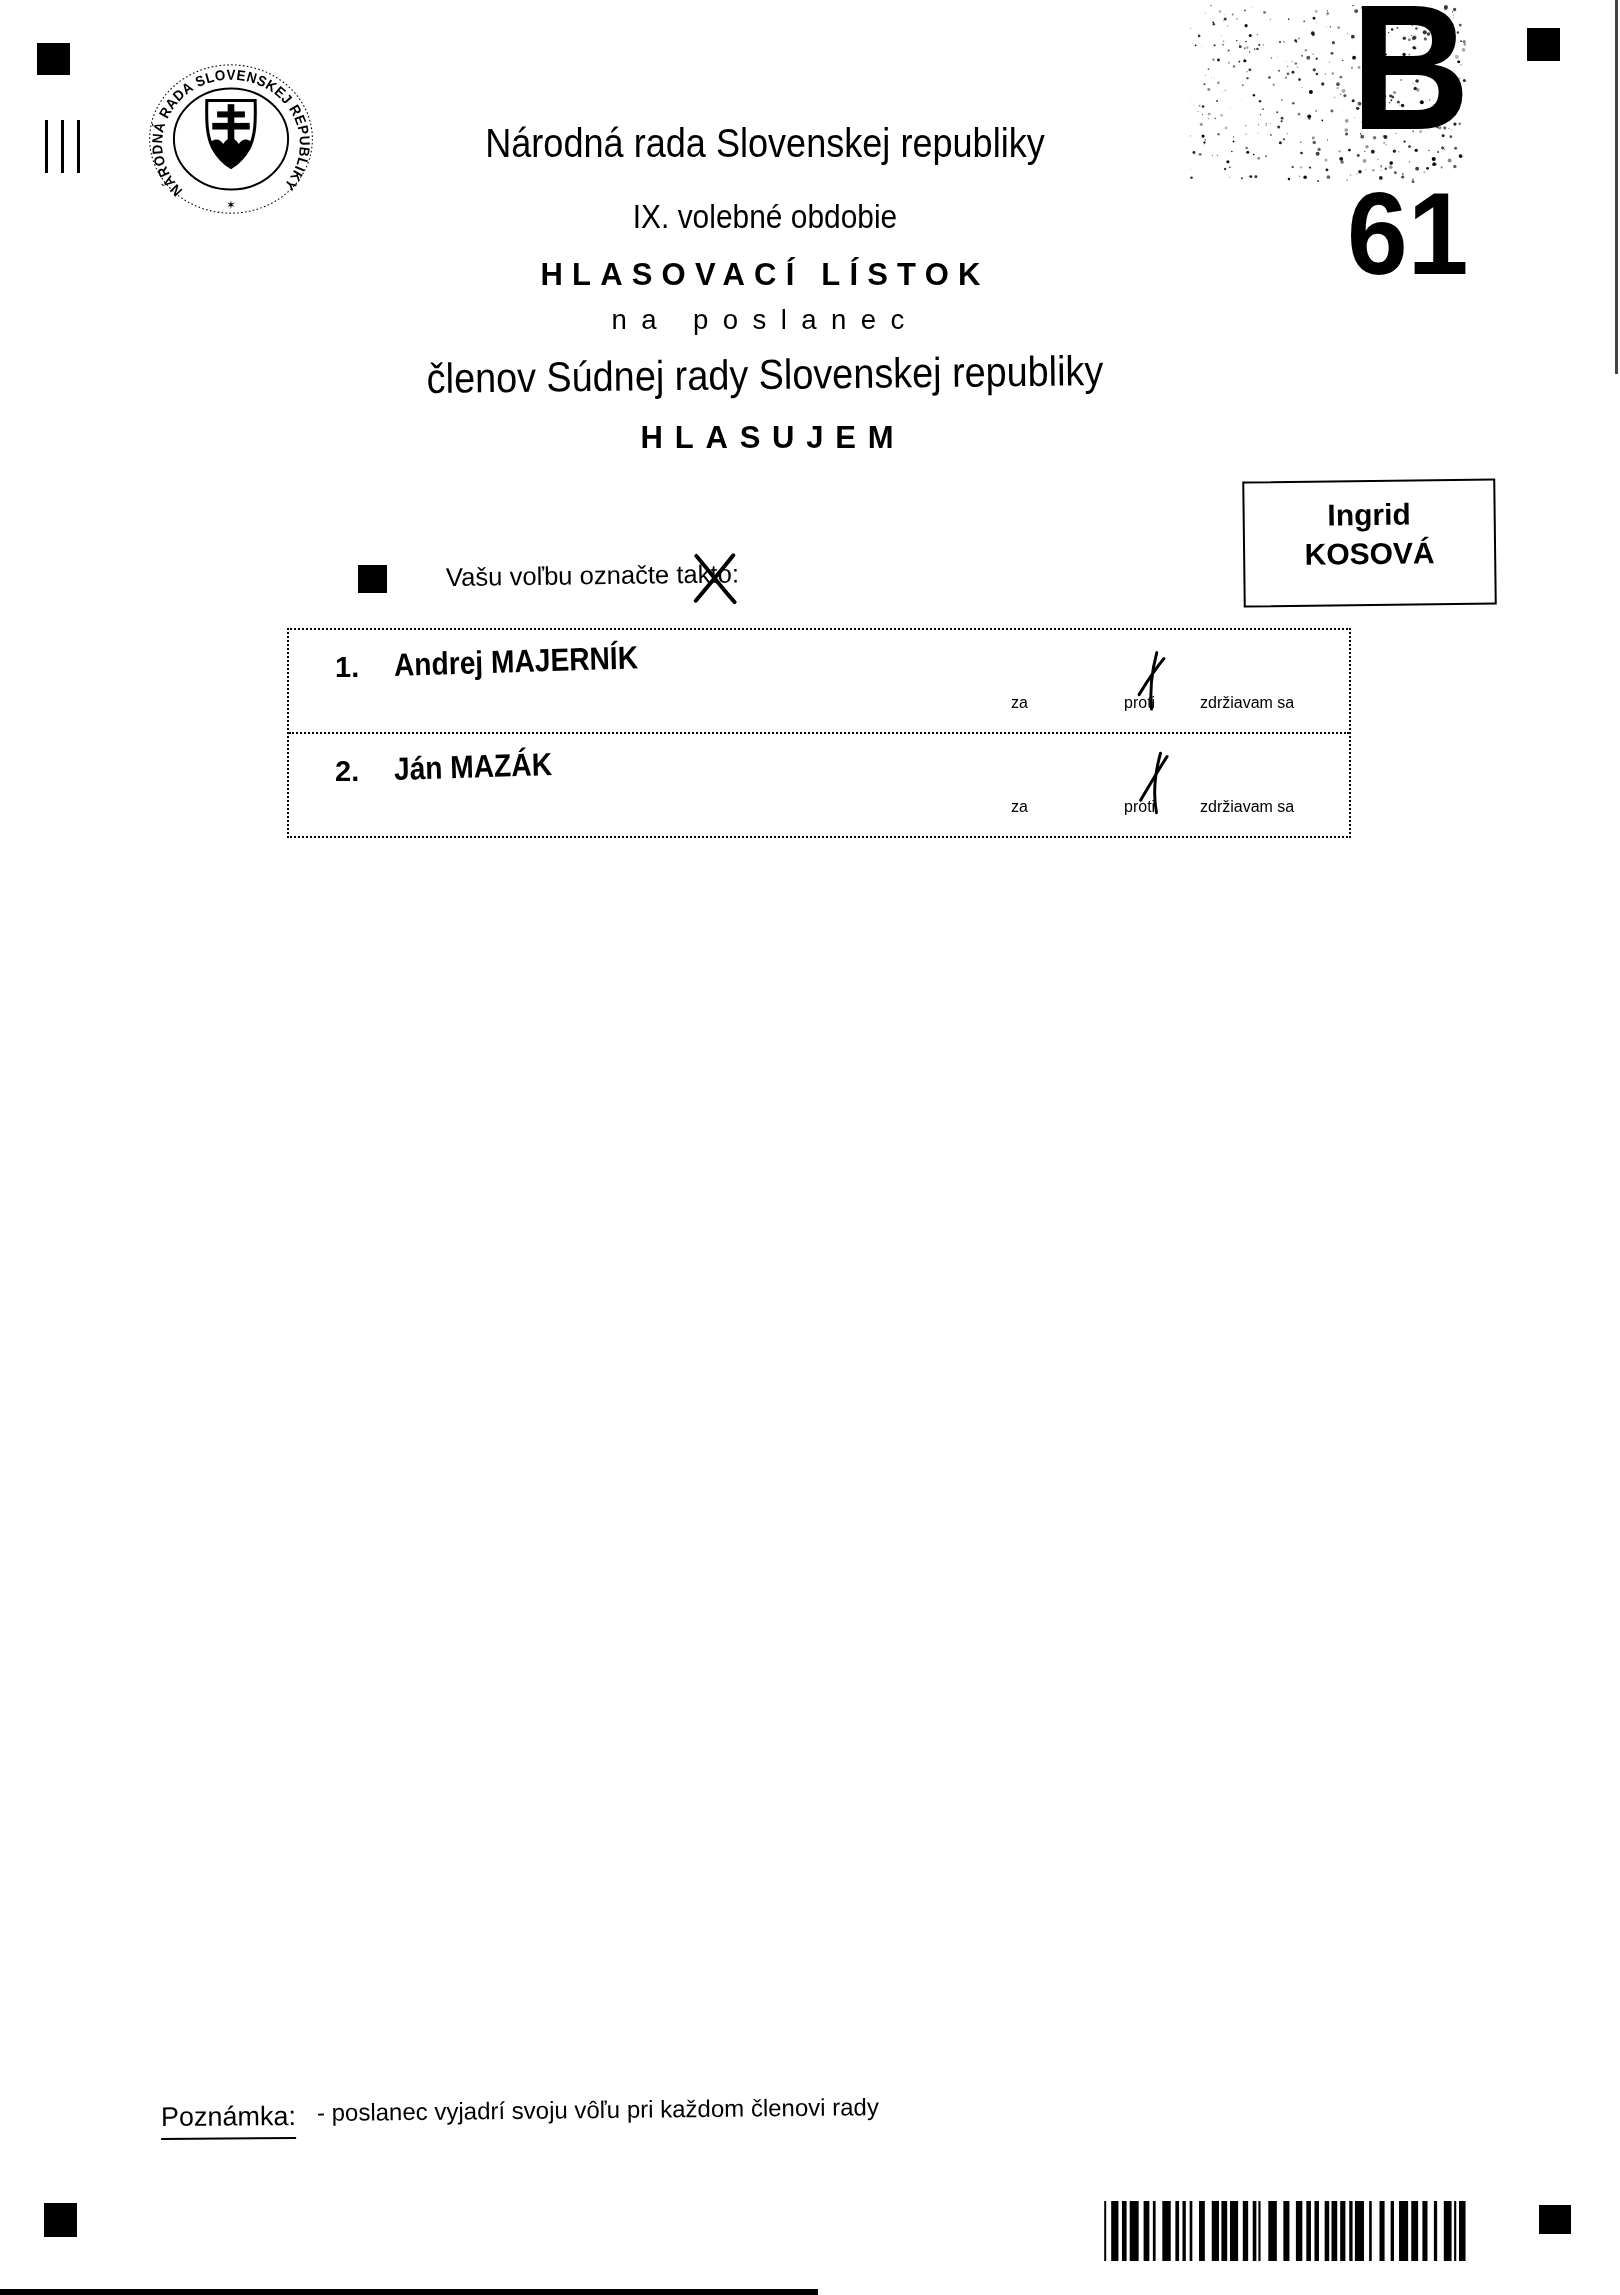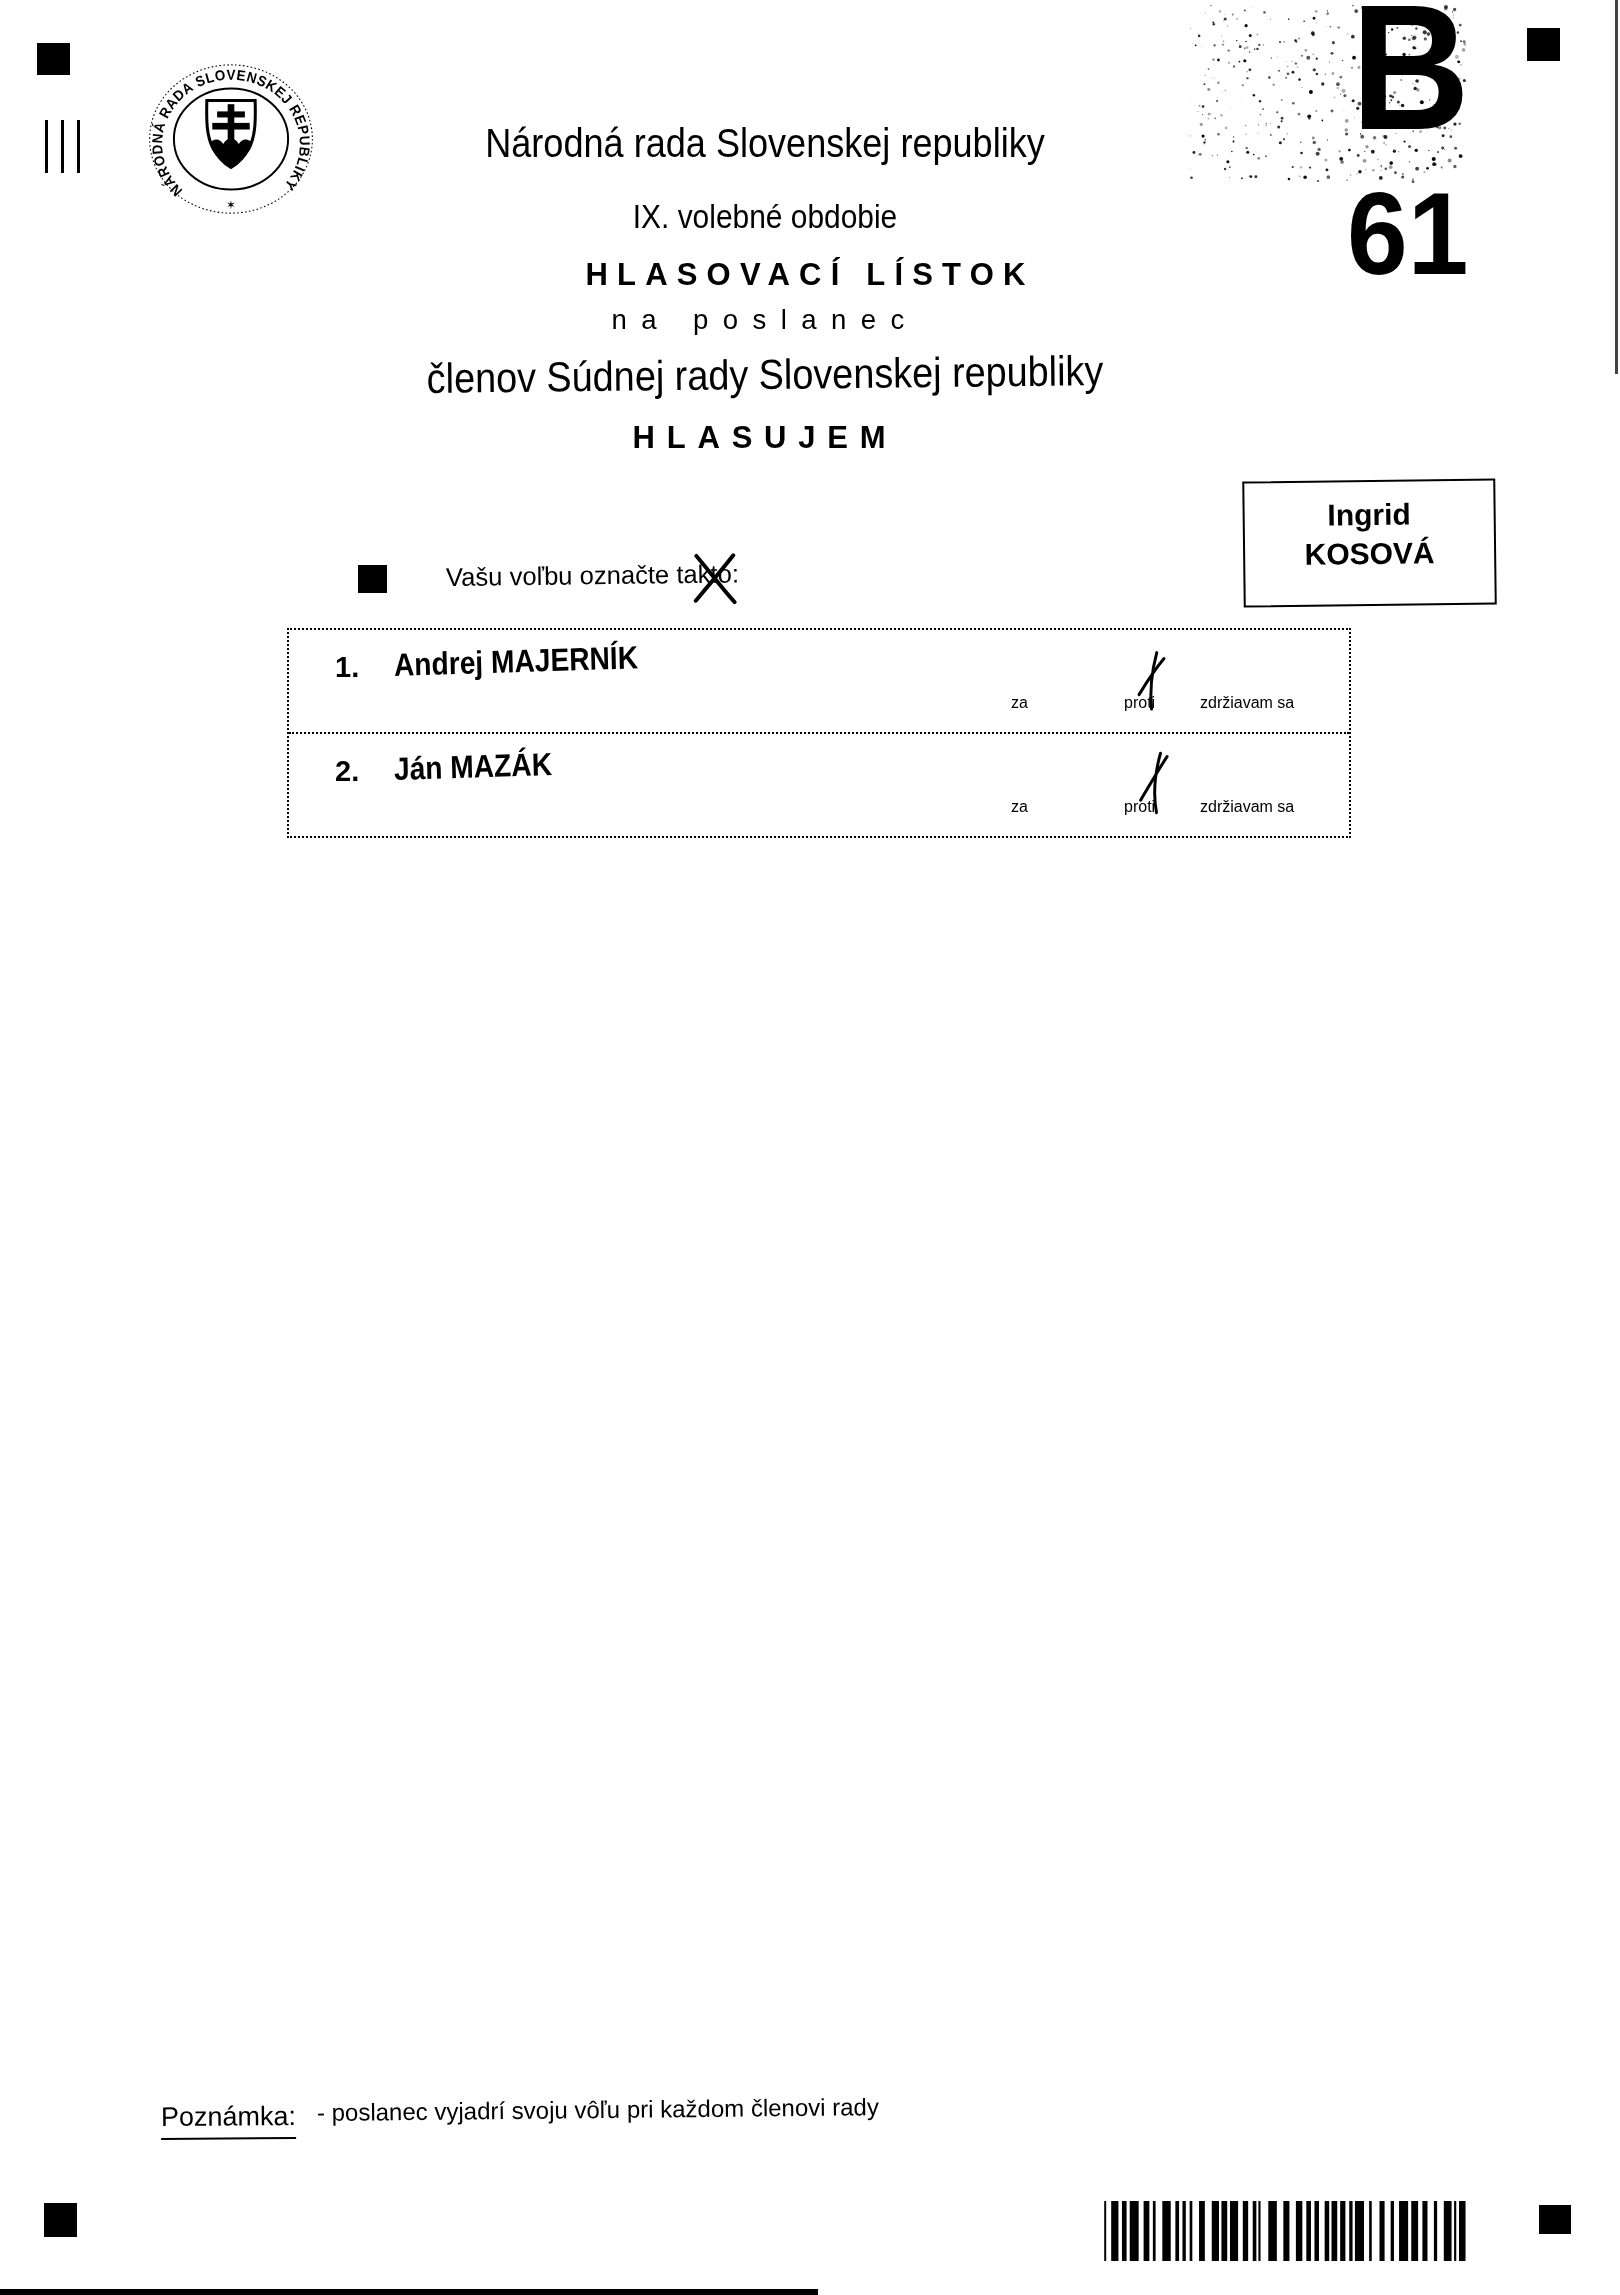--- a/index.html
+++ b/index.html
@@ -9,24 +9,24 @@
   }
   .abs{position:absolute;}
   .blk{background:#000;}
   .cond{transform:scaleX(0.88);}
   .cond-l{transform:scaleX(0.88) rotate(-1.6deg);transform-origin:left center;}
   
   #header{position:absolute;left:0;top:0;width:1530px;text-align:center;}
   .h-line{position:absolute;width:100%;left:0;line-height:1.05;white-space:nowrap;}
   #h1{top:122px;font-size:41px;}
   #h2{top:199px;font-size:34px;}
-  #h3{top:259px;font-size:31px;font-weight:bold;letter-spacing:9.2px;margin-left:45px;}
+  #h3{top:259px;font-size:31px;font-weight:bold;letter-spacing:9.2px;}
   #h4{top:306px;font-size:27.6px;letter-spacing:14.4px;}
   #h5{top:353px;font-size:42px;transform:scaleX(0.9) rotate(-0.6deg);}
-  #h6{top:422px;font-size:31px;font-weight:bold;letter-spacing:11.8px;}
+  #h6{top:422px;font-size:31px;font-weight:bold;letter-spacing:11.8px;margin-left:8px;}
   
   #voter-box{
     position:absolute;left:1243px;top:480px;width:253px;height:126px;
     border:2.6px solid #000;box-sizing:border-box;text-align:center;
     transform:rotate(-0.7deg);
   }
   #voter-box .nm{font-size:30px;font-weight:bold;line-height:1.28;padding-top:14.4px;}
   
   #instr-square{left:358px;top:565px;width:29px;height:27.6px;}
   #instr-label{left:446px;top:563px;font-size:25.6px;transform:rotate(-0.7deg);transform-origin:left center;white-space:nowrap;}

